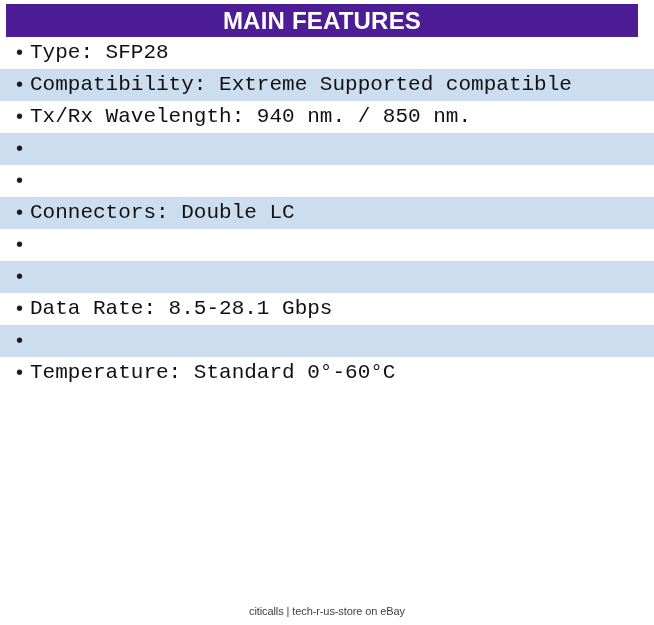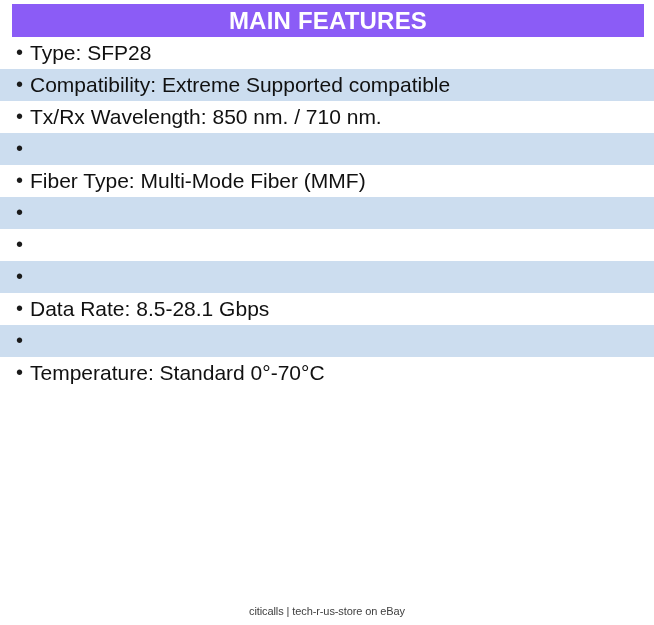--- a/index.html
+++ b/index.html
@@ -18,25 +18,25 @@
   .sheet {
     width: 654px;
     height: 625px;
     position: relative;
     background: #ffffff;
   }
 
   
   .header-bar {
     position: absolute;
-    left: 12px;
+    left: 6px;
     top: 4px;
     width: 632px;
     height: 33px;
-    background: #8b5cf6;
+    background: #4c1d95;
     display: flex;
     align-items: center;
     justify-content: center;
   }
   .header-title {
     color: #ffffff;
     font-family: "Liberation Sans", sans-serif;
     font-weight: bold;
     font-size: 24px;
     letter-spacing: 0.2px;
@@ -69,21 +69,21 @@
     width: 14px;
     flex: 0 0 14px;
     color: #1a1a1a;
     font-size: 20px;
     line-height: 1;
     text-align: left;
     transform: translateY(-1px);
   }
   .feature-text {
     color: #111111;
-    font-family: Liberation Sans, sans-serif;
+    font-family: Liberation Mono, monospace;
     font-size: 21px;
     line-height: 24px;
     white-space: nowrap;
   }
 
   
   .footer {
     position: absolute;
     left: 0;
     top: 601px;
@@ -113,48 +113,48 @@
       <div class="feature-row plain">
         <span class="bullet-icon">•</span>
         <span class="feature-text">Type: SFP28</span>
       </div>
       <div class="feature-row zebra">
         <span class="bullet-icon">•</span>
         <span class="feature-text">Compatibility: Extreme Supported compatible</span>
       </div>
       <div class="feature-row plain">
         <span class="bullet-icon">•</span>
-        <span class="feature-text">Tx/Rx Wavelength: 850 nm. / 710 nm.</span>
+        <span class="feature-text">Tx/Rx Wavelength: 940 nm. / 850 nm.</span>
       </div>
       <div class="feature-row zebra">
         <span class="bullet-icon">•</span>
       </div>
       <div class="feature-row plain">
         <span class="bullet-icon">•</span>
-        <span class="feature-text">Fiber Type: Multi-Mode Fiber (MMF)</span>
       </div>
       <div class="feature-row zebra">
         <span class="bullet-icon">•</span>
+        <span class="feature-text">Connectors: Double LC</span>
       </div>
       <div class="feature-row plain">
         <span class="bullet-icon">•</span>
       </div>
       <div class="feature-row zebra">
         <span class="bullet-icon">•</span>
       </div>
       <div class="feature-row plain">
         <span class="bullet-icon">•</span>
         <span class="feature-text">Data Rate: 8.5-28.1 Gbps</span>
       </div>
       <div class="feature-row zebra">
         <span class="bullet-icon">•</span>
       </div>
       <div class="feature-row plain">
         <span class="bullet-icon">•</span>
-        <span class="feature-text">Temperature: Standard 0°-70°C</span>
+        <span class="feature-text">Temperature: Standard 0°-60°C</span>
       </div>
     </div>
 
   <div class="footer">
     <span class="footer-text">citicalls | tech-r-us-store on eBay</span>
   </div>
 
 </div>
 
 </body></html>

